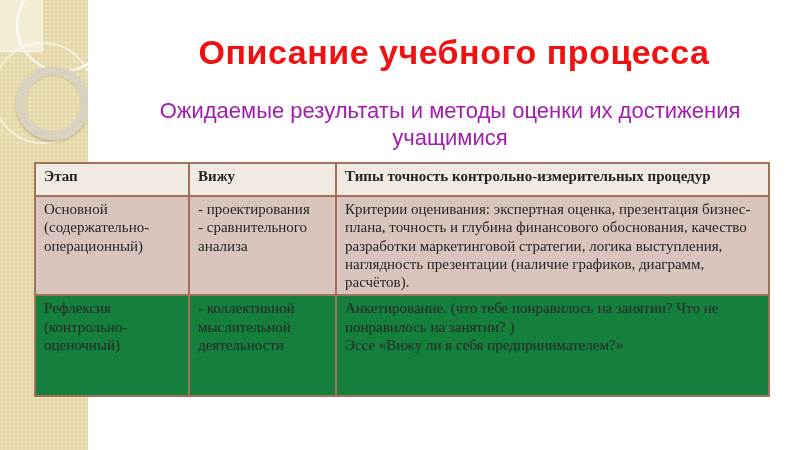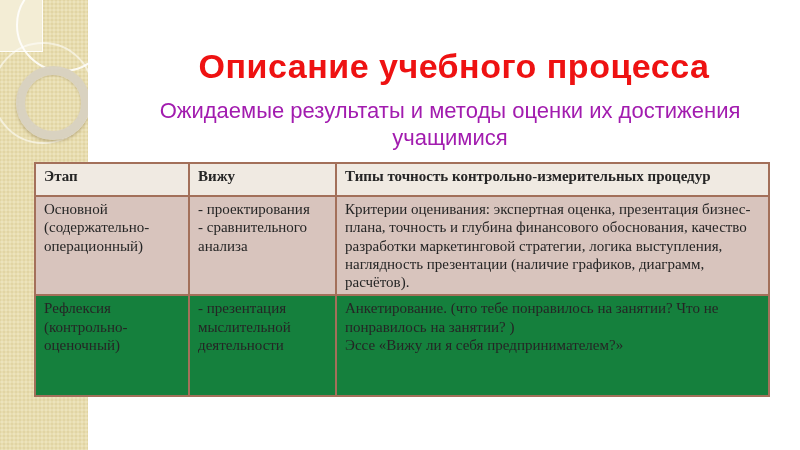--- a/index.html
+++ b/index.html
@@ -46,21 +46,21 @@
   }
   .circ-thick {
     left: 16px; top: 66px; width: 74px; height: 74px;
     border: 9px solid #d9d2c0;
     box-shadow: 0 2px 3px rgba(120,100,60,0.35), inset 0 1px 2px rgba(120,100,60,0.25);
   }
 
   
   .title {
     position: absolute; top: 33px; left: 108px; right: 0;
-    margin: 14px; text-align: center;
+    margin: 0; text-align: center;
     font-size: 34px; font-weight: bold;
     color: #ee1212;
     letter-spacing: 0.5px;
   }
   .subtitle {
     position: absolute; top: 97px; left: 140px;
     width: 620px;
     margin: 0; text-align: center;
     font-size: 22px; font-weight: normal;
     color: #a21caf;
@@ -125,20 +125,20 @@
     </thead>
     <tbody>
       <tr>
         <td>Основной (содержательно-операционный)</td>
         <td>- проектирования
 - сравнительного анализа</td>
         <td>Критерии оценивания: экспертная оценка, презентация бизнес-плана, точность и глубина финансового обоснования, качество разработки маркетинговой стратегии, логика выступления, наглядность презентации (наличие графиков, диаграмм, расчётов).</td>
       </tr>
       <tr>
         <td>Рефлексия (контрольно-оценочный)</td>
-        <td>- презентация мыслительной деятельности</td>
+        <td>- коллективной мыслительной деятельности</td>
         <td>Анкетирование.  (что тебе понравилось на занятии? Что не понравилось на занятии? )
 Эссе «Вижу ли я себя предпринимателем?»</td>
       </tr>
     </tbody>
   </table>
 
 </div>
 
 </body></html>

